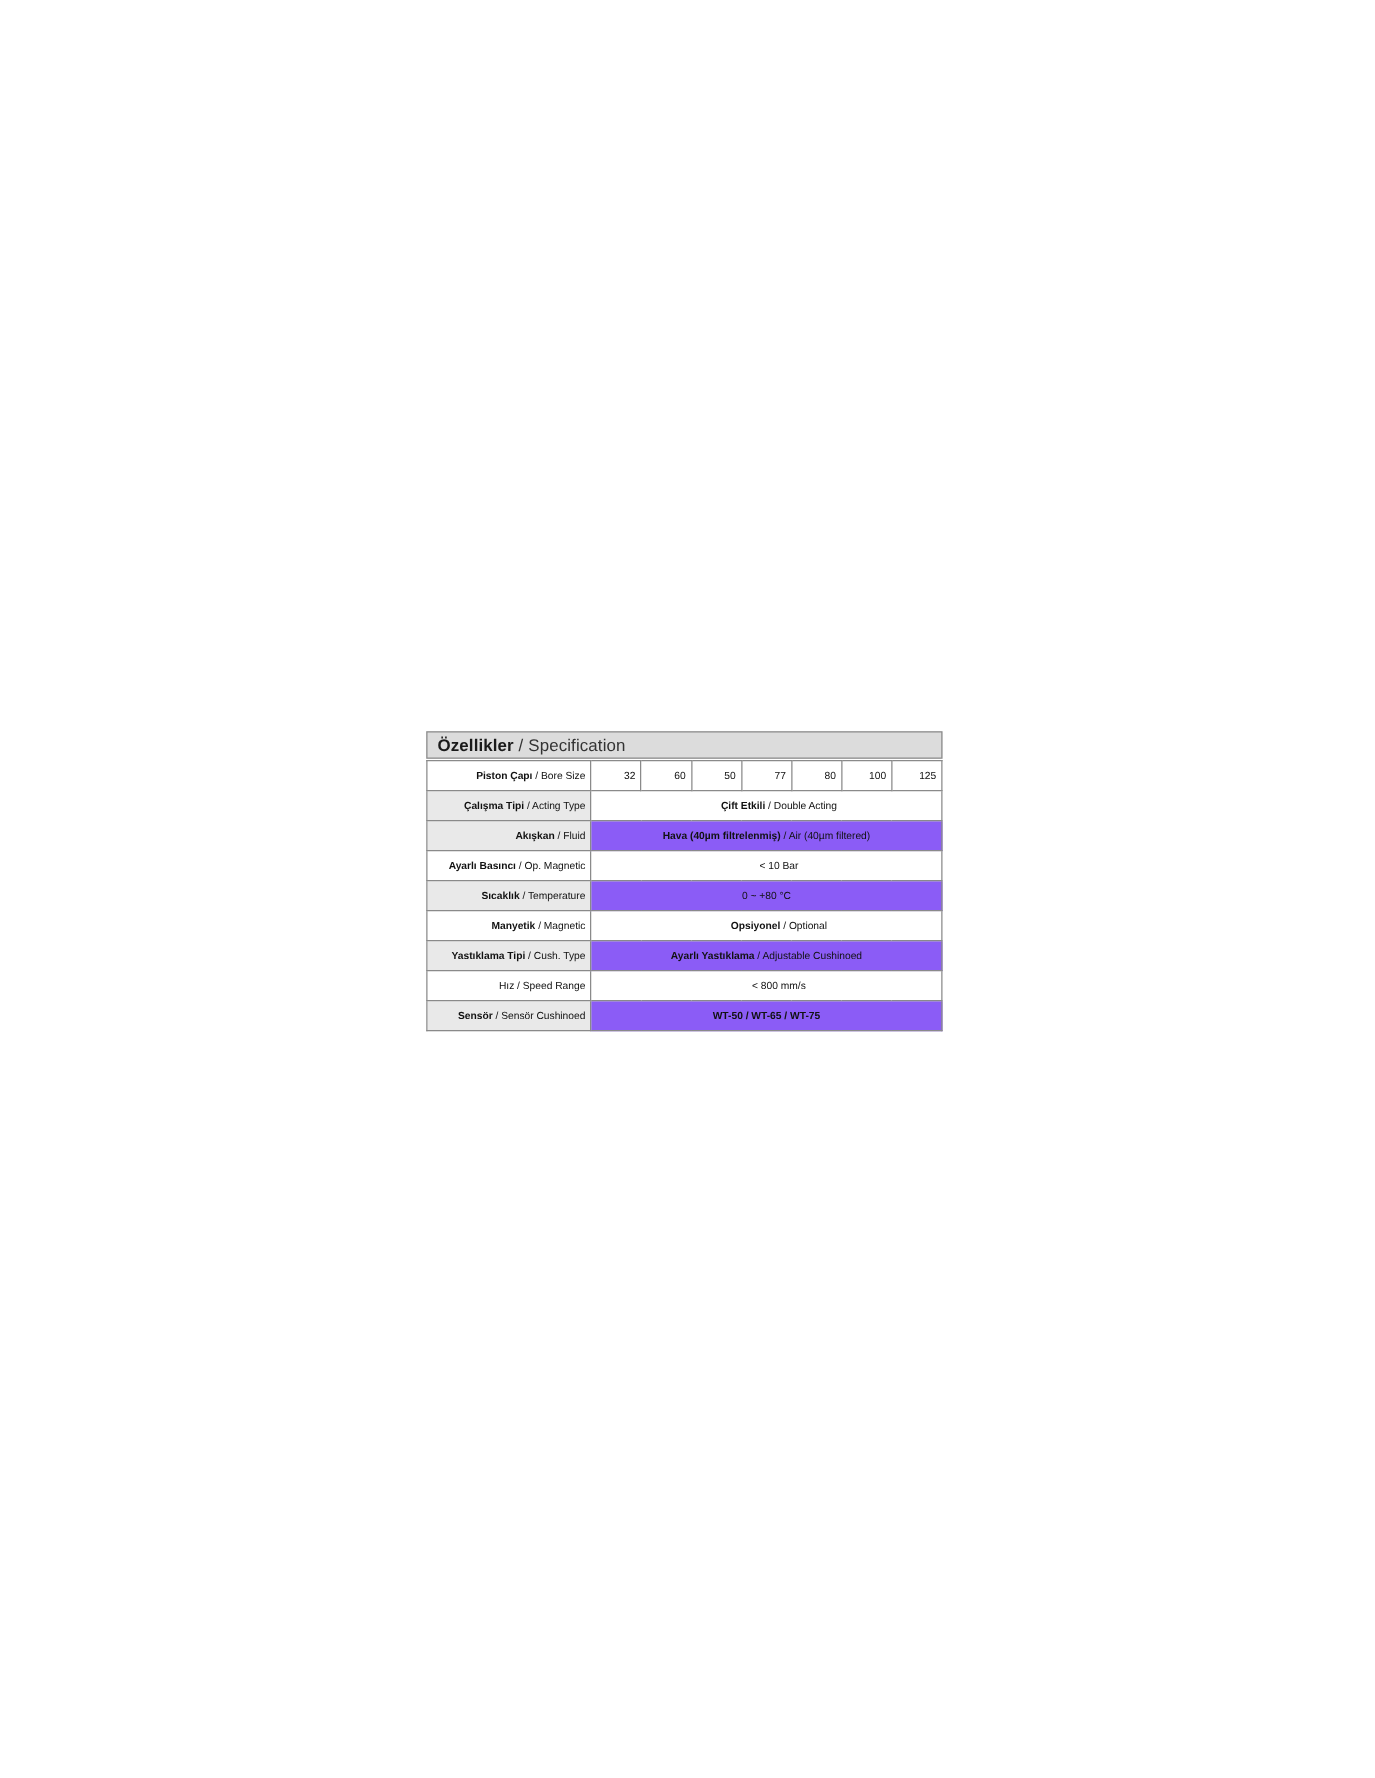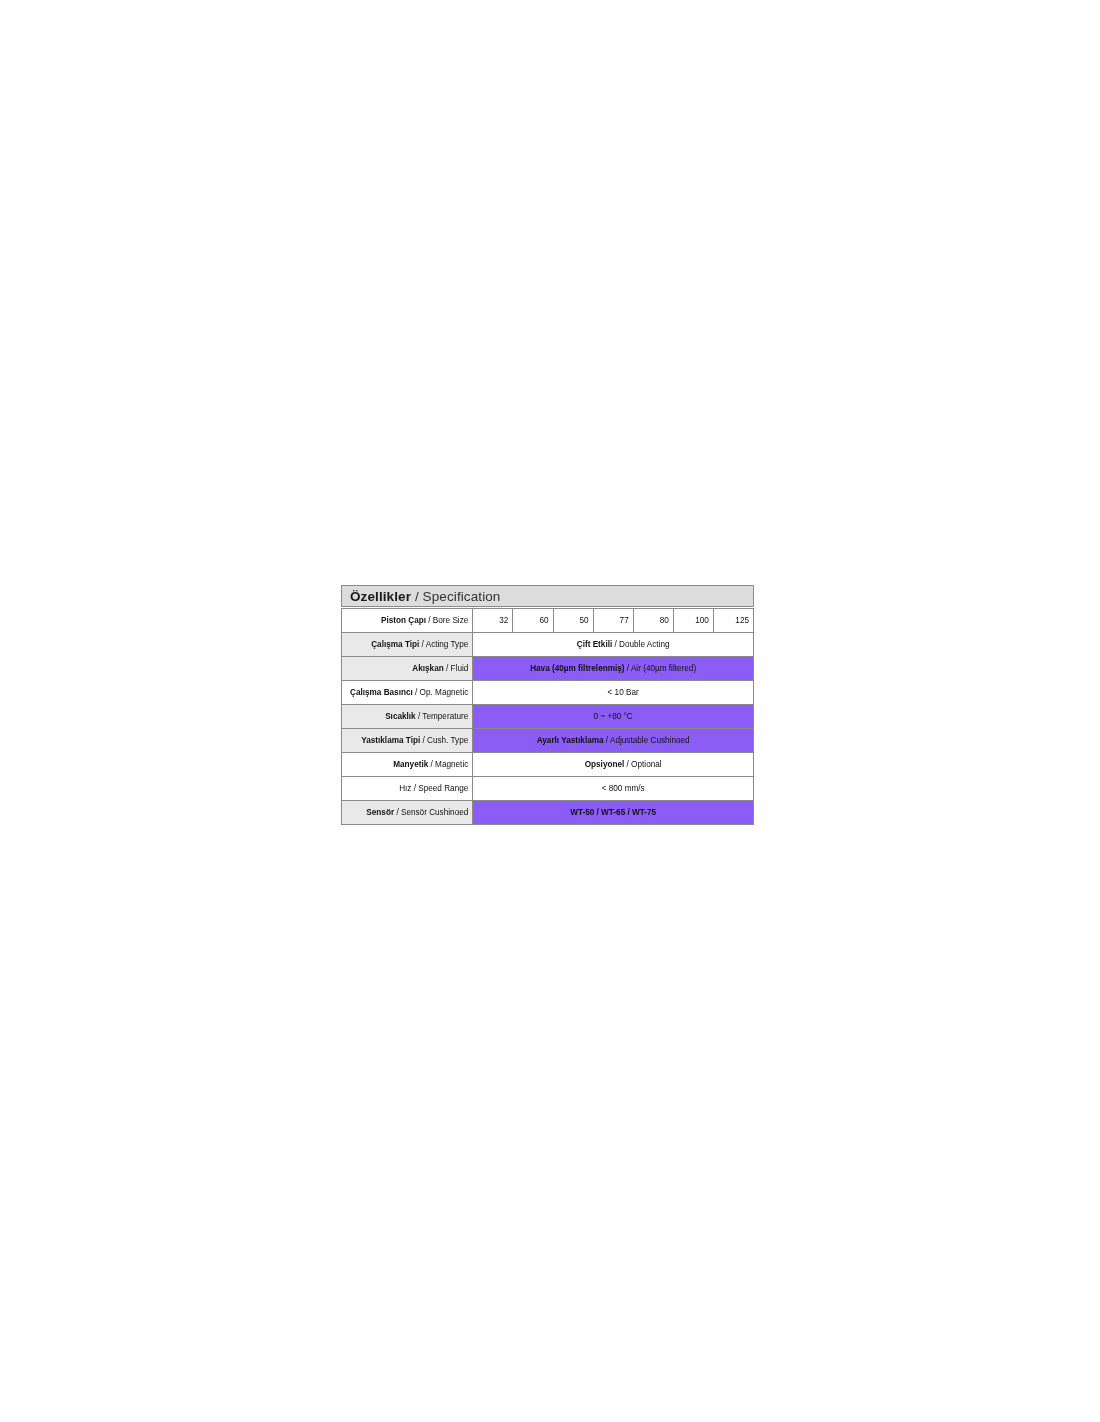--- a/index.html
+++ b/index.html
@@ -116,51 +116,51 @@
         <td class="label">
           <span class="b">Akışkan</span><span class="sep"> / </span><span class="n">Fluid</span>
         </td>
         <td class="val" colspan="7">
           <span class="b">Hava (40µm filtrelenmiş)</span><span class="sep"> / </span><span class="n">Air (40µm filtered)</span>
         </td>
       </tr>
 
       <tr>
         <td class="label white">
-          <span class="b">Çalışma Basıncı</span><span class="sep"> / </span><span class="n">Op. Magnetic</span>
+          <span class="b">Ayarlı Basıncı</span><span class="sep"> / </span><span class="n">Op. Magnetic</span>
         </td>
         <td class="val white" colspan="7">
           <span class="n">&lt; 10 Bar</span>
         </td>
       </tr>
 
       <tr>
         <td class="label">
           <span class="b">Sıcaklık</span><span class="sep"> / </span><span class="n">Temperature</span>
         </td>
         <td class="val" colspan="7">
           <span class="n">0 ~ +80 °C</span>
         </td>
       </tr>
 
       <tr>
+        <td class="label white">
+          <span class="b">Manyetik</span><span class="sep"> / </span><span class="n">Magnetic</span>
+        </td>
+        <td class="val white" colspan="7">
+          <span class="b">Opsiyonel</span><span class="sep"> / </span><span class="n">Optional</span>
+        </td>
+      </tr>
+
+      <tr>
         <td class="label">
           <span class="b">Yastıklama Tipi</span><span class="sep"> / </span><span class="n">Cush. Type</span>
         </td>
         <td class="val" colspan="7">
           <span class="b">Ayarlı Yastıklama</span><span class="sep"> / </span><span class="n">Adjustable Cushinoed</span>
-        </td>
-      </tr>
-
-      <tr>
-        <td class="label white">
-          <span class="b">Manyetik</span><span class="sep"> / </span><span class="n">Magnetic</span>
-        </td>
-        <td class="val white" colspan="7">
-          <span class="b">Opsiyonel</span><span class="sep"> / </span><span class="n">Optional</span>
         </td>
       </tr>
 
       <tr>
         <td class="label white">
           <span class="n">Hız</span><span class="sep"> / </span><span class="n">Speed Range</span>
         </td>
         <td class="val white" colspan="7">
           <span class="n">&lt; 800 mm/s</span>
         </td>

